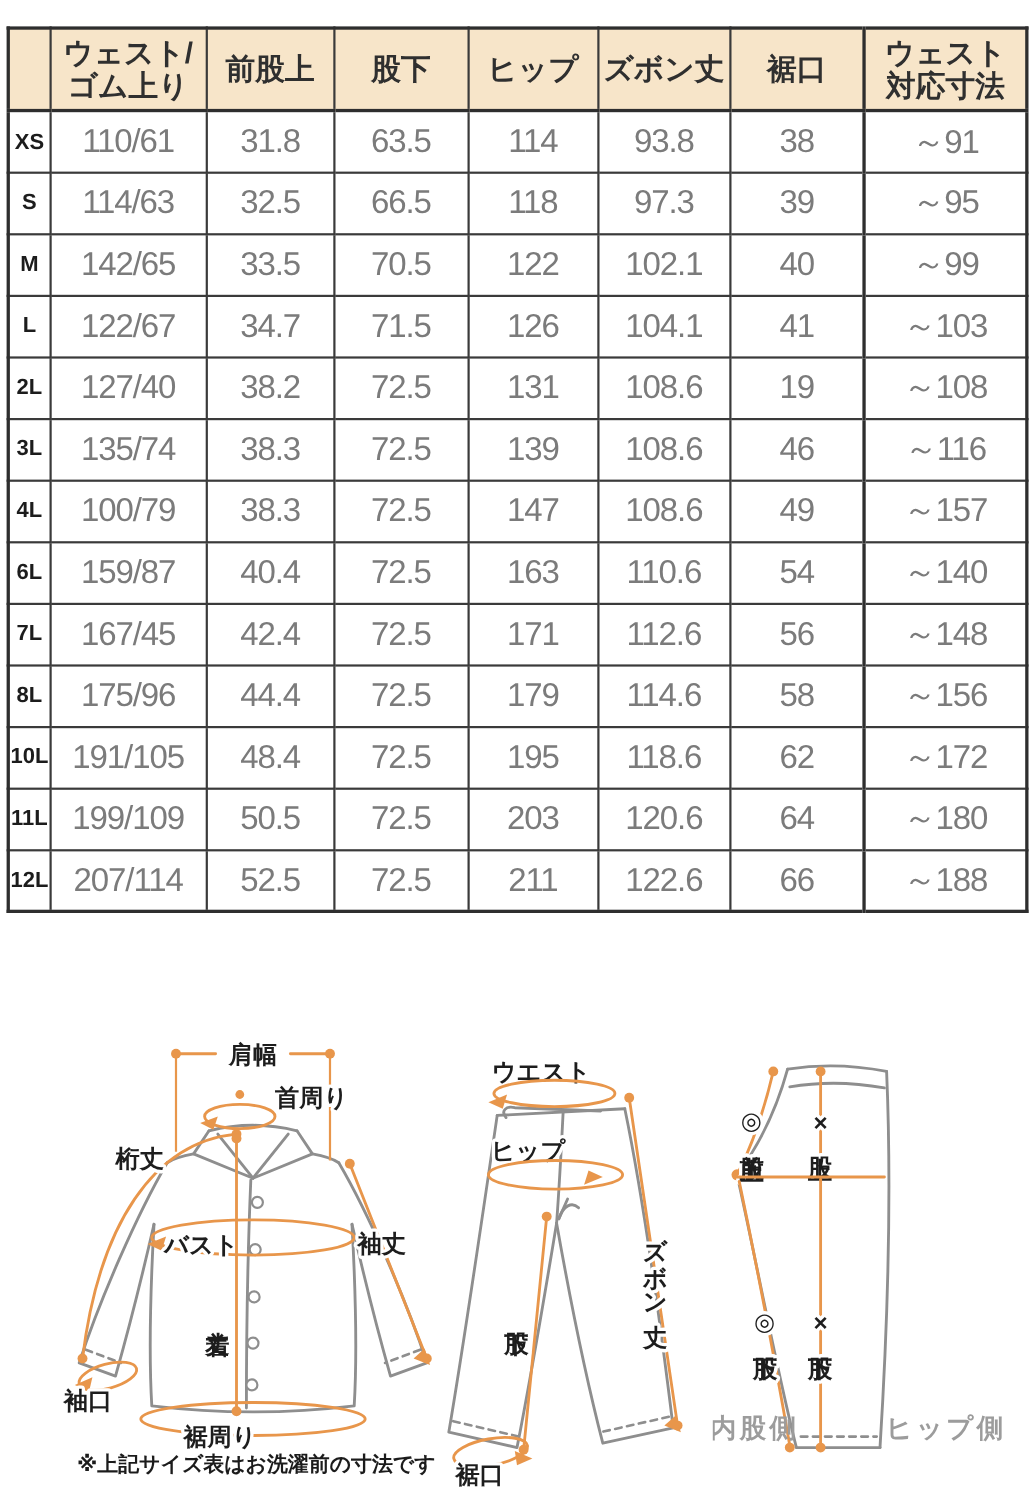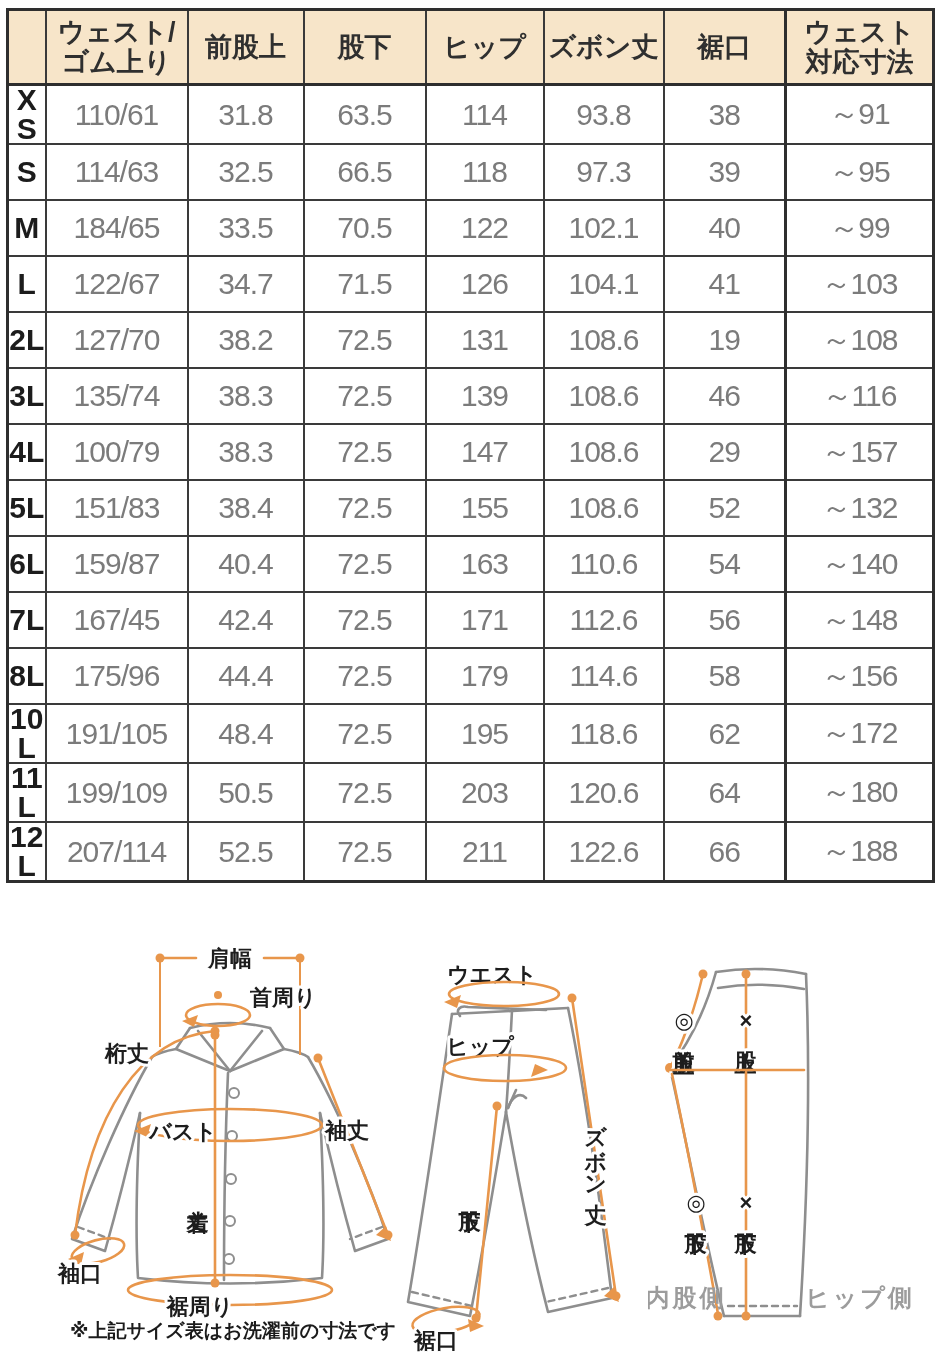--- a/index.html
+++ b/index.html
@@ -1,27 +1,27 @@
 <!DOCTYPE html>
 <html><head>
 <meta charset="utf-8">
 <style>
   html,body{margin:0;padding:0;background:#fff;}
   #page{position:relative;width:940px;height:1360px;background:#fff;overflow:hidden;
         font-family:"Liberation Sans","DejaVu Sans",sans-serif;}
 
   
-  table.size-table{position:absolute;left:6px;top:8px;border-collapse:collapse;
+  table.size-table{position:absolute;left:6px;top:24px;border-collapse:collapse;
         table-layout:fixed;background:#fff;border:3px solid #2e2e2e;}
   .size-table th,.size-table td{border:2px solid #3a3a3a;text-align:center;vertical-align:middle;}
   .size-table thead th{background:#F7E5C9;color:#2f2f2f;font-weight:bold;font-size:27px;
         line-height:1.12;padding:6px 1px;white-space:pre-line;border-bottom:3px solid #2e2e2e;}
   .size-table thead tr{height:72px;}
   .size-table tbody tr{height:56px;}
-  .size-table tbody th{font-size:30px;font-weight:bold;color:#1c1c1c;padding:0;
+  .size-table tbody th{font-size:20px;font-weight:bold;color:#1c1c1c;padding:0;
         word-break:break-all;line-height:0.95;background:#fff;}
   .size-table tbody td{font-size:30px;color:#7b7b7b;letter-spacing:-1px;padding:0 2px;}
   .size-table tr > *:last-child{border-left:3px solid #2e2e2e;}
 
   
   .diag{position:absolute;}
   .g{fill:none;stroke:#8e8e8e;stroke-width:2.6;stroke-linecap:round;stroke-linejoin:round;}
   .gd{fill:none;stroke:#8e8e8e;stroke-width:2.4;stroke-dasharray:6 5;stroke-linecap:round;}
   .o{fill:none;stroke:#E8964B;stroke-width:2.6;stroke-linecap:round;}
   .ot{fill:none;stroke:#E8964B;stroke-width:2;}
@@ -85,41 +85,41 @@
           <td>114/63</td>
           <td>32.5</td>
           <td>66.5</td>
           <td>118</td>
           <td>97.3</td>
           <td>39</td>
           <td>～95</td>
         </tr>
         <tr>
           <th>M</th>
-          <td>184/65</td>
+          <td>142/65</td>
           <td>33.5</td>
           <td>70.5</td>
           <td>122</td>
           <td>102.1</td>
           <td>40</td>
           <td>～99</td>
         </tr>
         <tr>
           <th>L</th>
           <td>122/67</td>
           <td>34.7</td>
           <td>71.5</td>
           <td>126</td>
           <td>104.1</td>
           <td>41</td>
           <td>～103</td>
         </tr>
         <tr>
           <th>2L</th>
-          <td>127/70</td>
+          <td>127/40</td>
           <td>38.2</td>
           <td>72.5</td>
           <td>131</td>
           <td>108.6</td>
           <td>19</td>
           <td>～108</td>
         </tr>
         <tr>
           <th>3L</th>
           <td>135/74</td>
@@ -130,32 +130,22 @@
           <td>46</td>
           <td>～116</td>
         </tr>
         <tr>
           <th>4L</th>
           <td>100/79</td>
           <td>38.3</td>
           <td>72.5</td>
           <td>147</td>
           <td>108.6</td>
-          <td>29</td>
+          <td>49</td>
           <td>～157</td>
-        </tr>
-        <tr>
-          <th>5L</th>
-          <td>151/83</td>
-          <td>38.4</td>
-          <td>72.5</td>
-          <td>155</td>
-          <td>108.6</td>
-          <td>52</td>
-          <td>～132</td>
         </tr>
         <tr>
           <th>6L</th>
           <td>159/87</td>
           <td>40.4</td>
           <td>72.5</td>
           <td>163</td>
           <td>110.6</td>
           <td>54</td>
           <td>～140</td>

